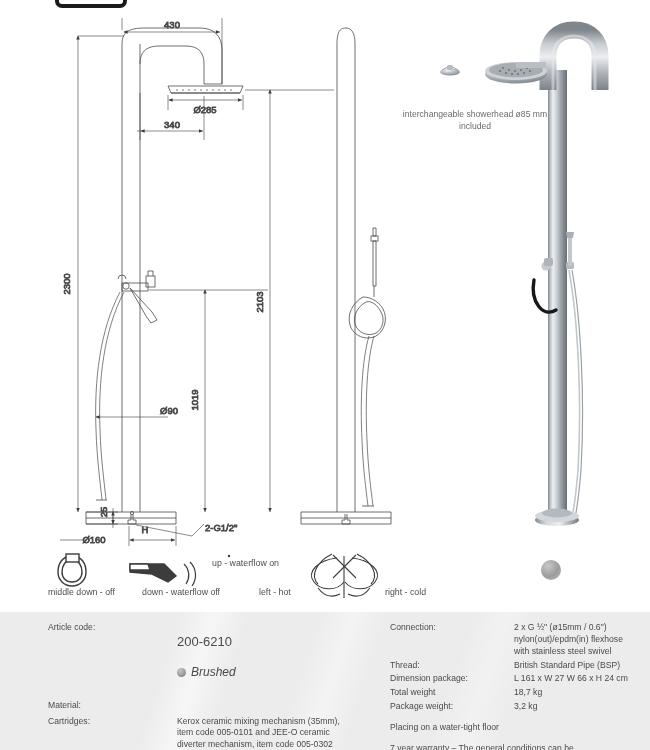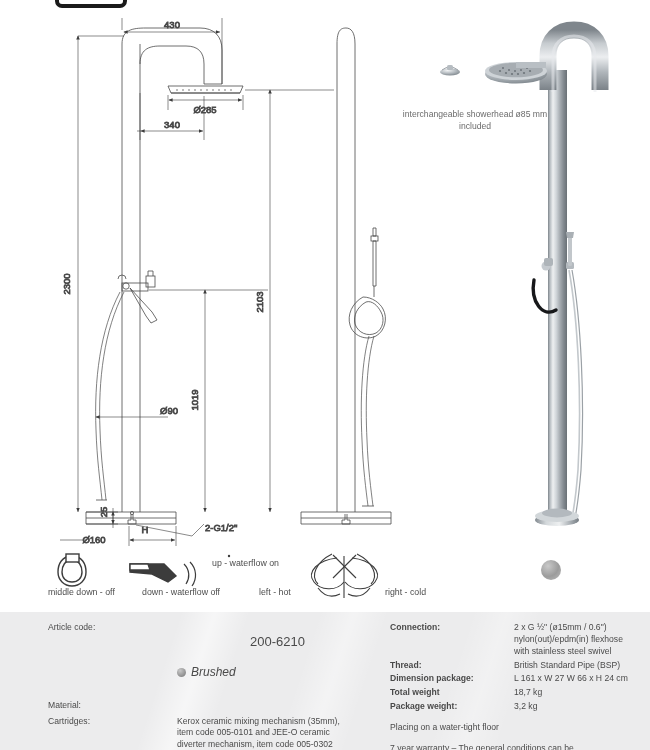--- a/index.html
+++ b/index.html
@@ -118,30 +118,29 @@
     flex: 0 0 auto;
   }
   .srow .val {
     font-size: 8.6px;
     line-height: 1.38;
     color: #4a4a4a;
     flex: 1 1 auto;
     white-space: pre-line;
   }
   .spec-col.left .lbl  { width: 105px; }
-  .spec-col.right .lbl { width: 100px; font-weight: bold; }
+  .spec-col.right .lbl { width: 100px; }
 
   .srow.gap { margin-top: 7px; }
   .srow.gap-sm { margin-top: 4px; }
 
   .article-code {
     font-size: 13px;
     color: #4a4a4a;
     line-height: 1.2;
-    text-align: center;
   }
   .finish-line {
     display: flex;
     align-items: center;
     gap: 5px;
     margin-top: 3px;
   }
   .finish-dot {
     width: 9px; height: 9px;
     border-radius: 50%;

